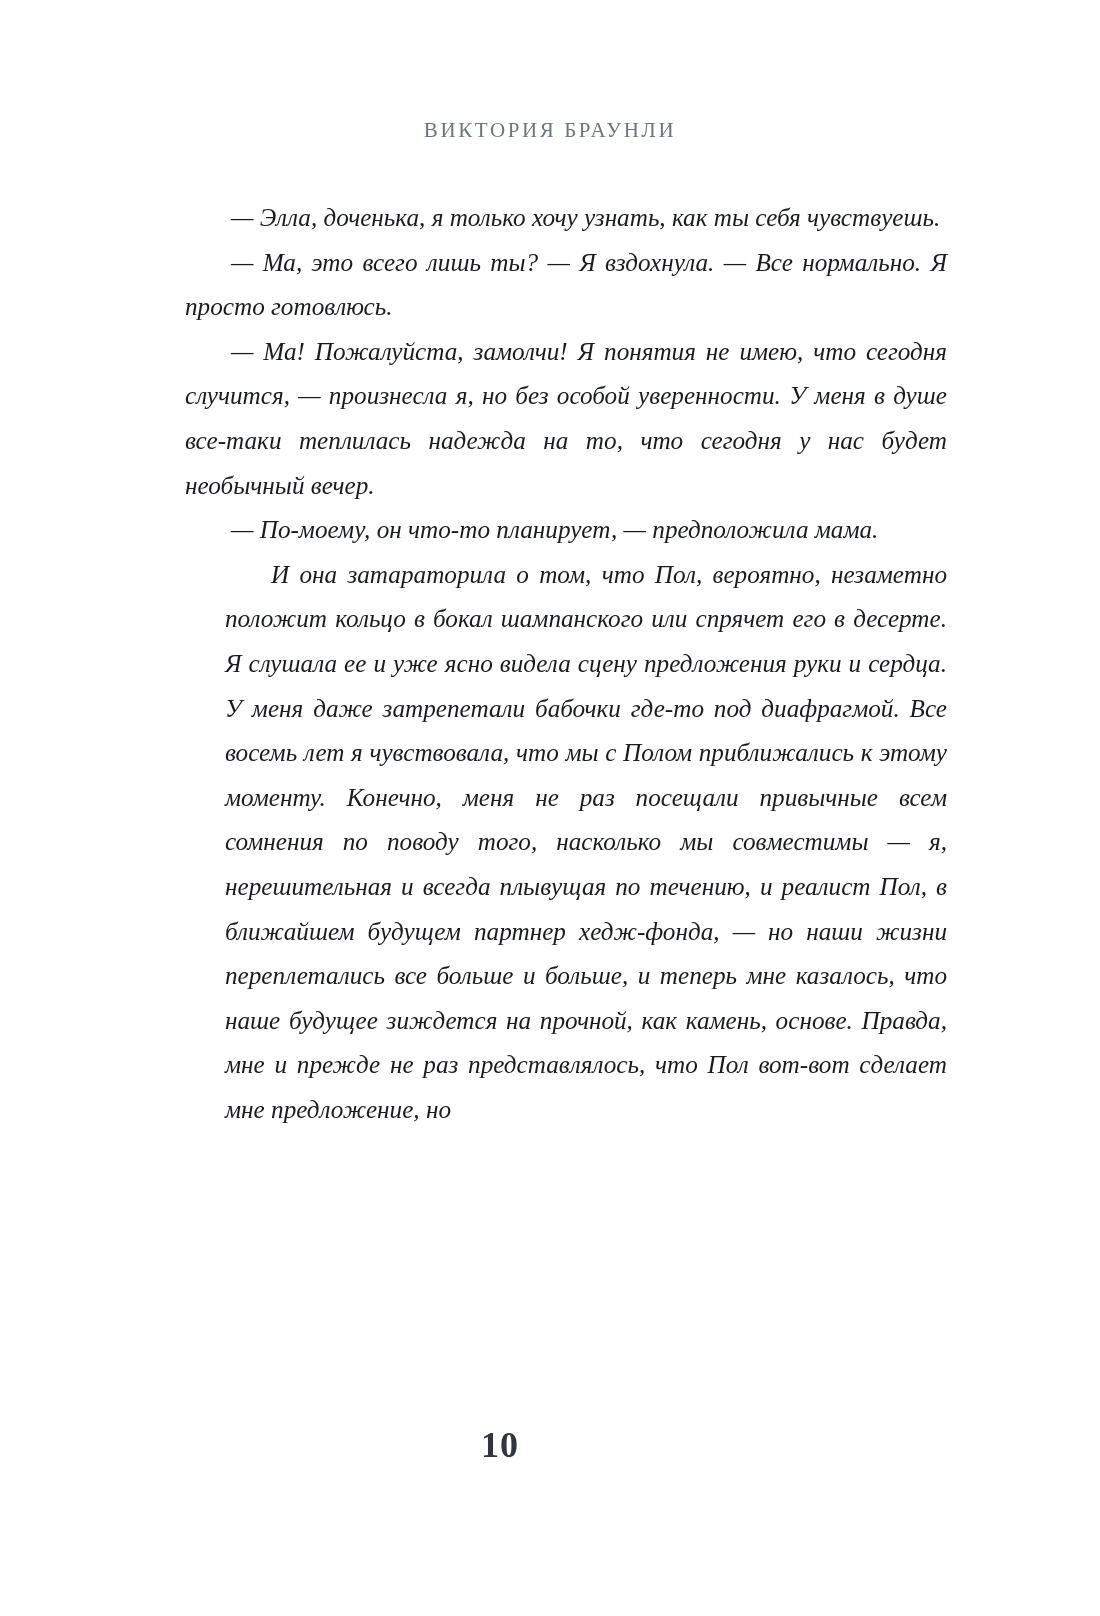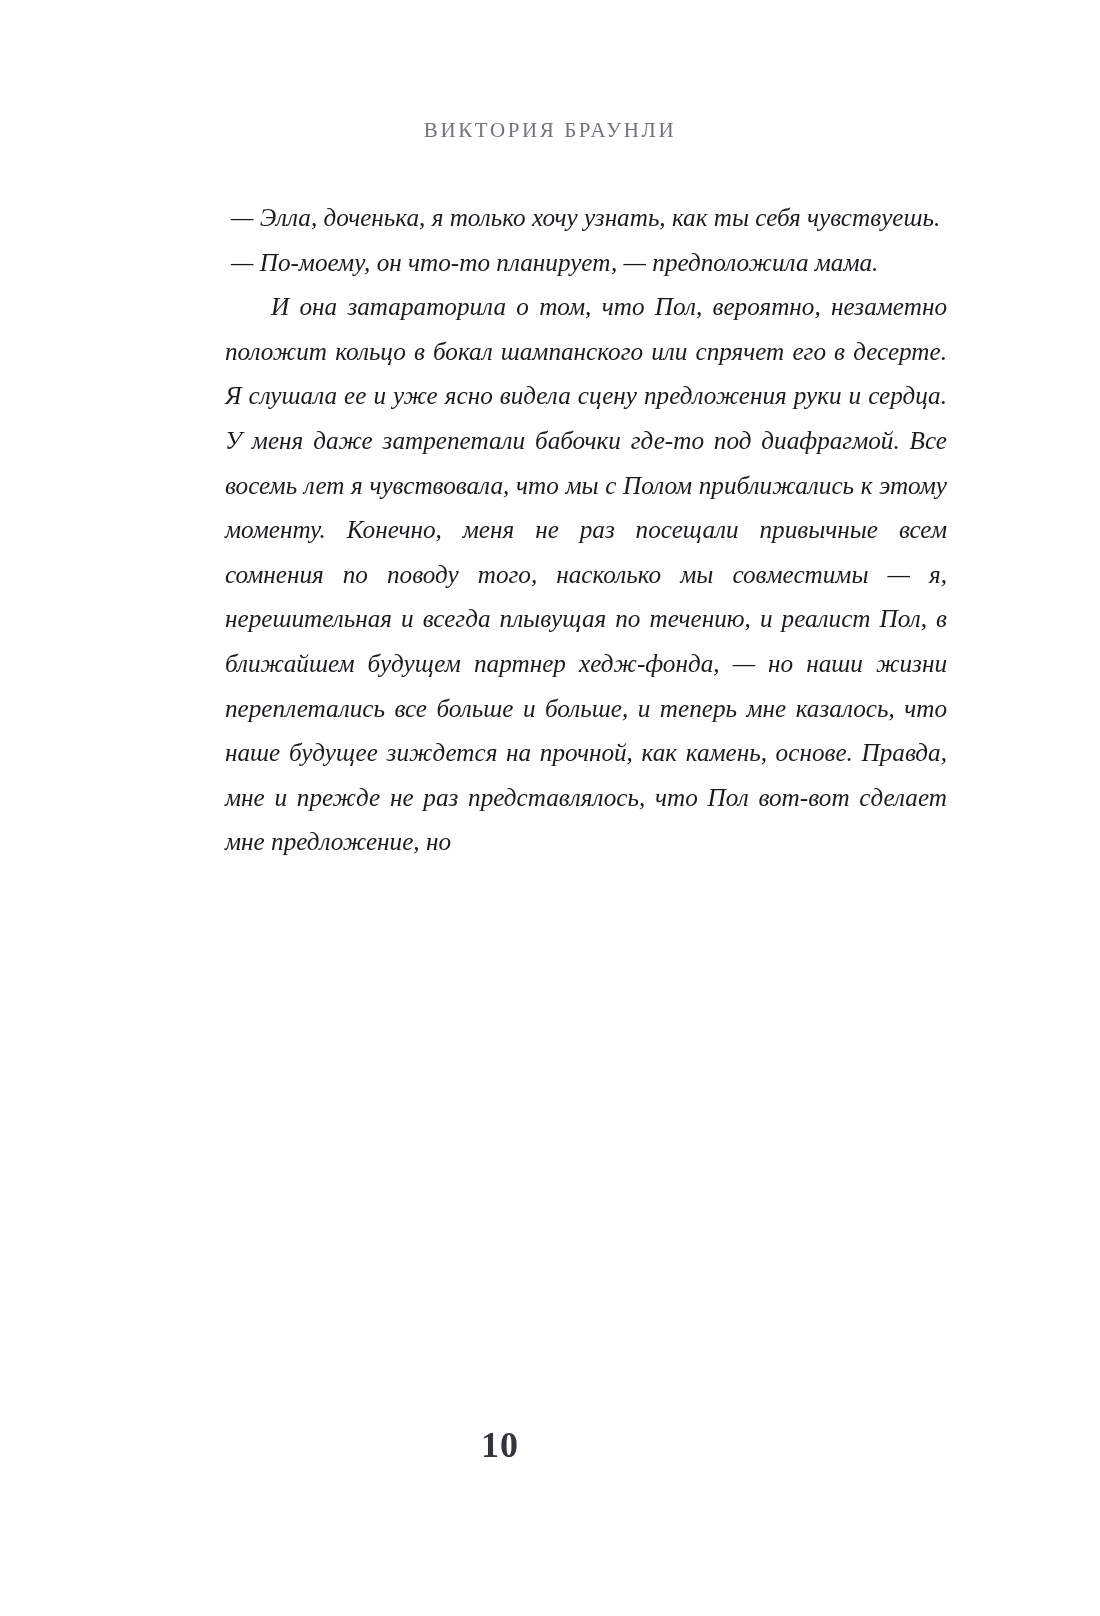--- a/index.html
+++ b/index.html
@@ -78,19 +78,21 @@
 </style>
 </head>
 <body>
 
 <div class="page">
 
   <div class="running-head">ВИКТОРИЯ БРАУНЛИ</div>
 
   <div class="text-block">
     <p class="para indent">— Элла, доченька, я только хочу узнать, как ты себя чув­ствуешь.</p>
+    <p class="para indent">— Ма, это всего лишь ты? — Я вздохнула. — Все нормаль­но. Я просто готовлюсь.</p>
+    <p class="para indent">— Ма! Пожалуйста, замолчи! Я понятия не имею, что се­годня случится, — произнесла я, но без особой уверенности. У меня в душе все-таки теплилась надежда на то, что сегодня у нас будет необычный вечер.</p>
     <p class="para indent">— По-моему, он что-то планирует, — предположила мама.</p>
     <p class="para indent">И она затараторила о том, что Пол, вероятно, незаметно положит кольцо в бокал шампанского или спрячет его в де­серте. Я слушала ее и уже ясно видела сцену предложения руки и сердца. У меня даже затрепетали бабочки где-то под диафрагмой. Все восемь лет я чувствовала, что мы с Полом приближались к этому моменту. Конечно, меня не раз посе­щали привычные всем сомнения по поводу того, насколько мы совместимы — я, нерешительная и всегда плывущая по течению, и реалист Пол, в ближайшем будущем партнер хедж-фонда, — но наши жизни переплетались все больше и больше, и теперь мне казалось, что наше будущее зиждется на проч­ной, как камень, основе. Правда, мне и прежде не раз пред­ставлялось, что Пол вот-вот сделает мне предложение, но</p>
   </div>
 
   <div class="folio">10</div>
 
 </div>
 
 </body></html>

